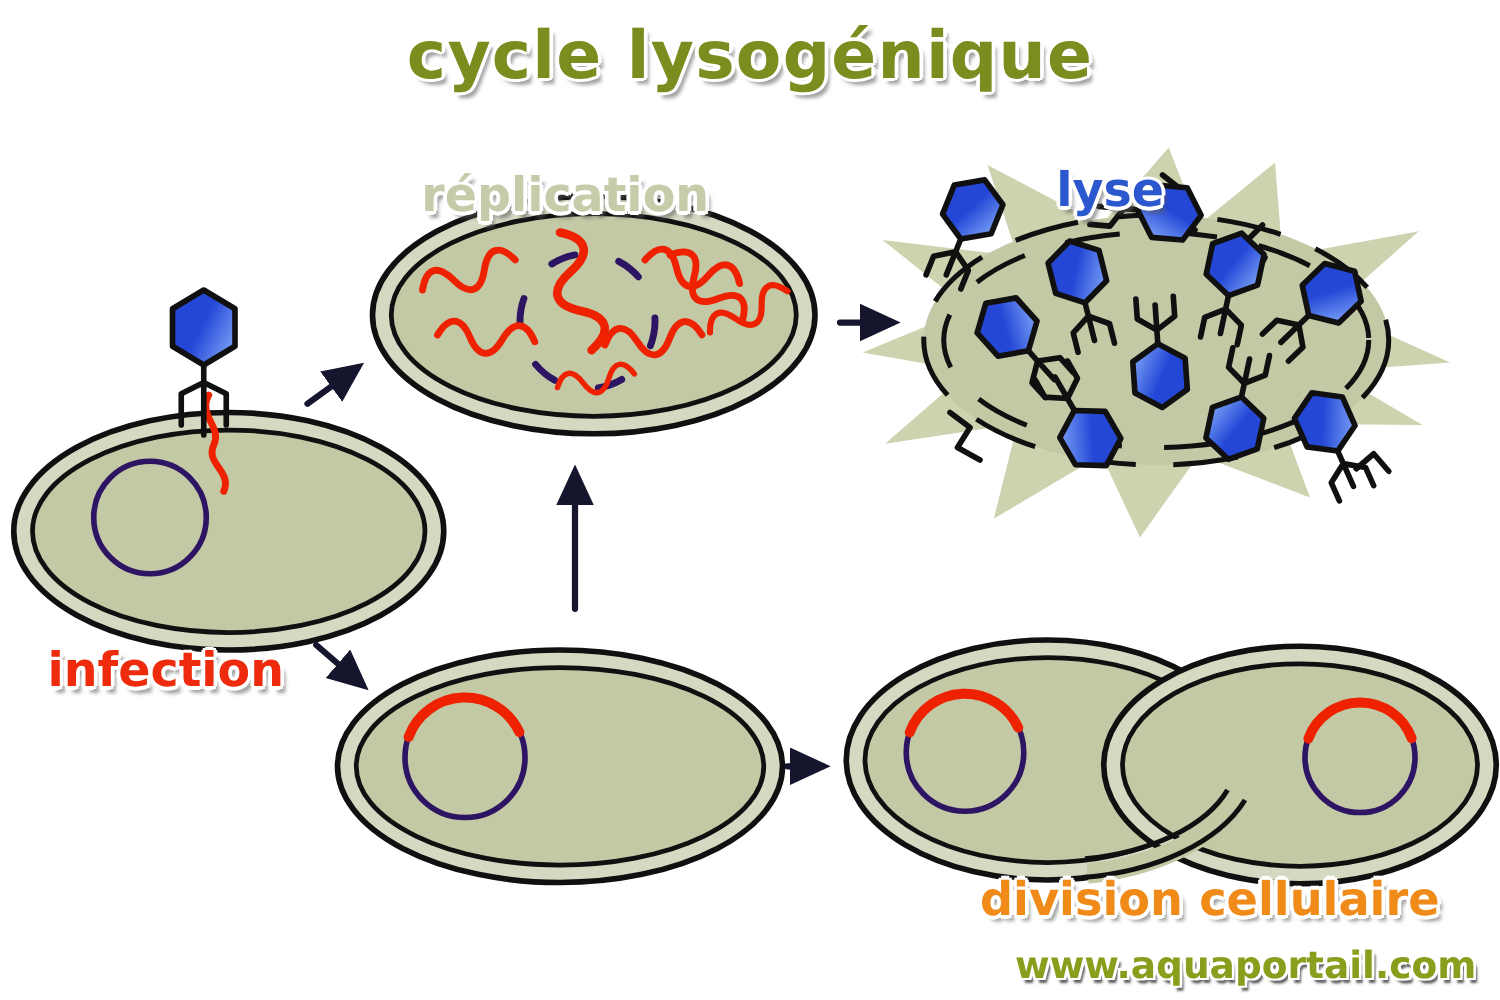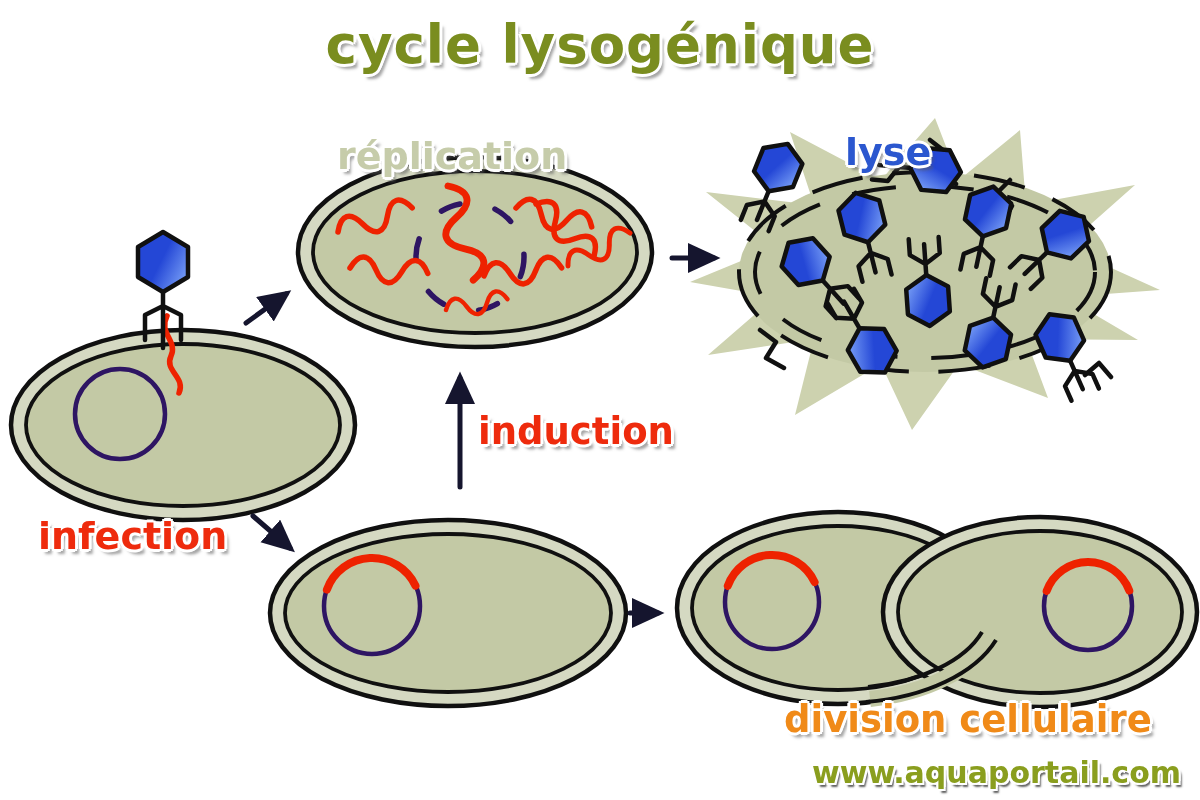--- a/index.html
+++ b/index.html
@@ -140,17 +140,16 @@
     <path class="arrow" marker-end="url(#ah)" d="M246,323 L286,294"></path>
     <path class="arrow" marker-end="url(#ah)" d="M672,258 L714,258"></path>
     <path class="arrow" marker-end="url(#ah)" d="M253,516 L290,548"></path>
     <path class="arrow" marker-end="url(#ah)" d="M460,487 L460,378"></path>
     <path class="arrow" marker-end="url(#ah)" d="M630,613 L658,613"></path>
   </svg>
 
   <div class="lbl lbl-title">cycle lysogénique</div>
   <div class="lbl lbl-replication">réplication</div>
   <div class="lbl lbl-lyse">lyse</div>
-  <div class="lbl lbl-induction">induction</div>
   <div class="lbl lbl-infection">infection</div>
   <div class="lbl lbl-division">division cellulaire</div>
   <div class="lbl lbl-watermark">www.aquaportail.com</div>
 </div>
 
 </body></html>

